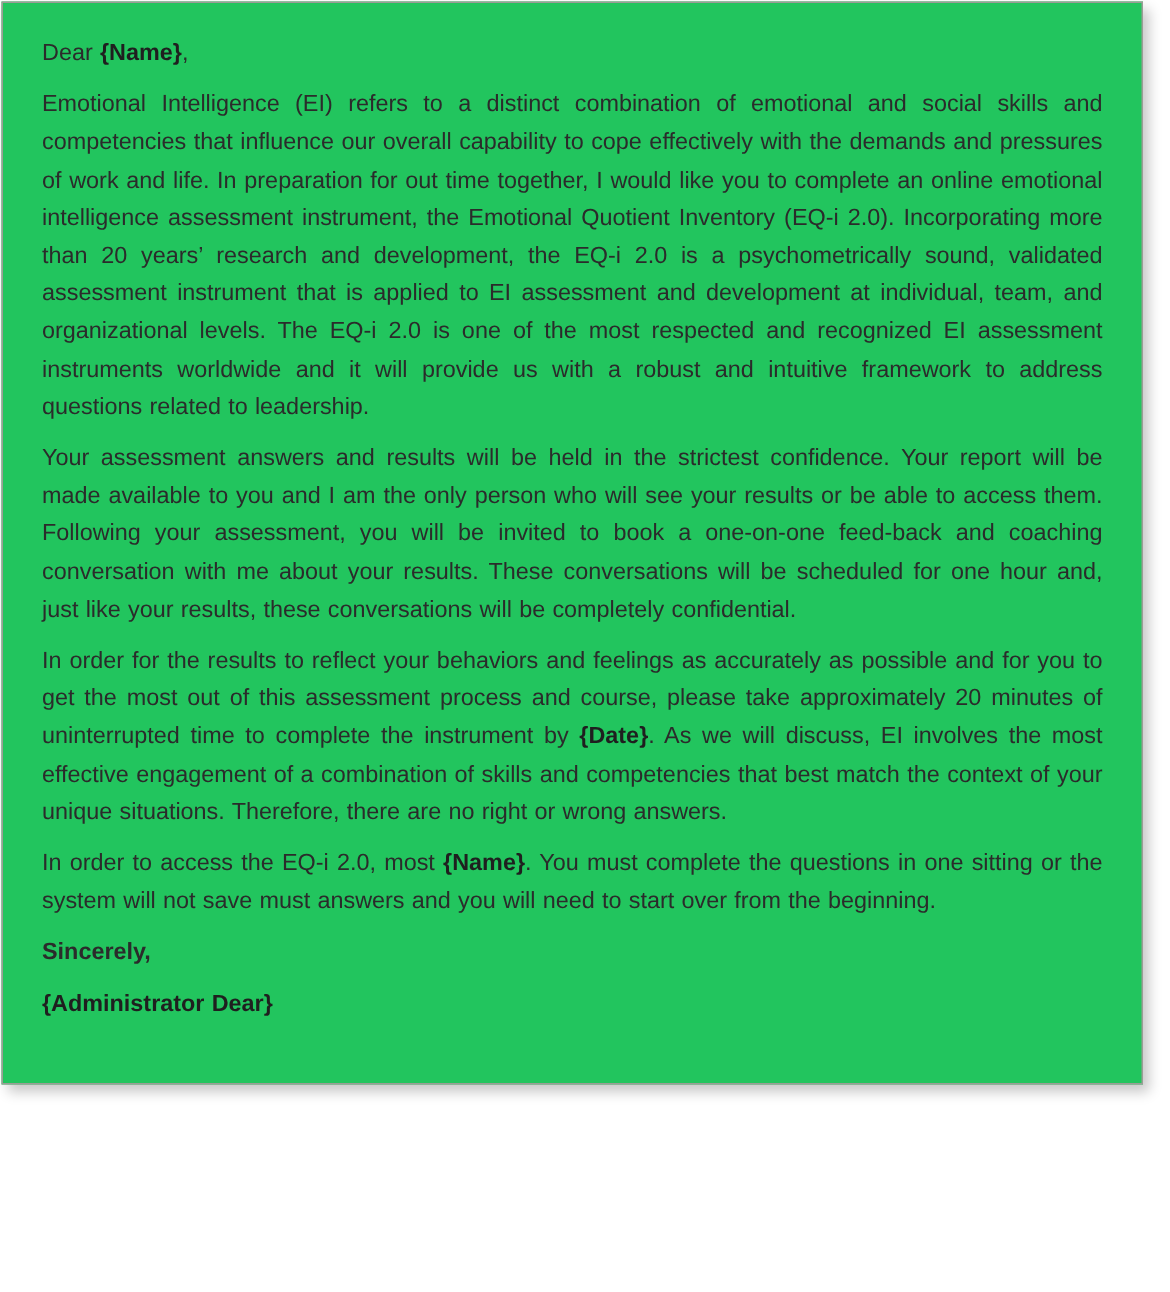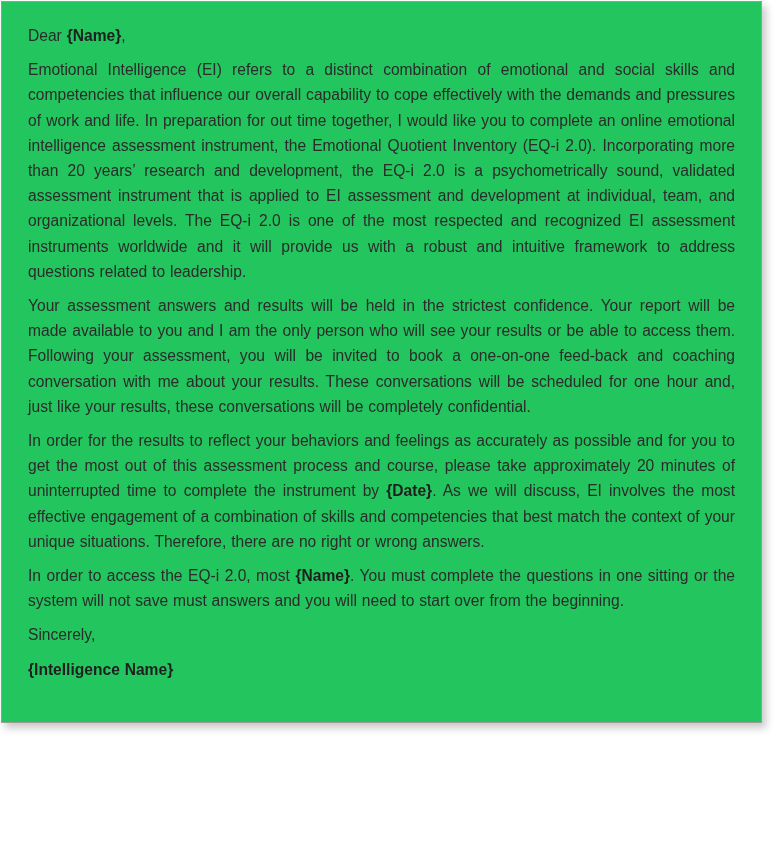--- a/index.html
+++ b/index.html
@@ -32,33 +32,33 @@
     .letter p {
       margin: 0 0 9px 0;
       text-align: justify;
       word-spacing: 0.5px;
     }
     .letter b {
       font-weight: bold;
       color: #1f1f1f;
     }
     .salutation { margin-bottom: 9px !important; }
-    .closing { margin-bottom: 9px !important; }
+    .closing { margin-bottom: 9px !important; font-weight: bold; }
   </style>
 </head>
 <body>
 
 <div class="letter">
   <p class="salutation"><span>Dear </span><b>{Name}</b><span>,</span></p>
 
   <p>Emotional Intelligence (EI) refers to a distinct combination of emotional and social skills and competencies that influence our overall capability to cope effectively with the demands and pressures of work and life. In preparation for out time together, I would like you to complete an online emotional intelligence assessment instrument, the Emotional Quotient Inventory (EQ-i 2.0). Incorporating more than 20 years’ research and development, the EQ-i 2.0 is a psychometrically sound, validated assessment instrument that is applied to EI assessment and development at individual, team, and organizational levels. The EQ-i 2.0 is one of the most respected and recognized EI assessment instruments worldwide and it will provide us with a robust and intuitive framework to address questions related to leadership.</p>
 
   <p>Your assessment answers and results will be held in the strictest confidence. Your report will be made available to you and I am the only person who will see your results or be able to access them. Following your assessment, you will be invited to book a one-on-one feed-back and coaching conversation with me about your results. These conversations will be scheduled for one hour and, just like your results, these conversations will be completely confidential.</p>
 
   <p><span>In order for the results to reflect your behaviors and feelings as accurately as possible and for you to get the most out of this assessment process and course, please take approximately 20 minutes of uninterrupted time to complete the instrument by </span><b>{Date}</b><span>. As we will discuss, EI involves the most effective engagement of a combination of skills and competencies that best match the context of your unique situations. Therefore, there are no right or wrong answers.</span></p>
 
   <p><span>In order to access the EQ-i 2.0, most </span><b>{Name}</b><span>. You must complete the questions in one sitting or the system will not save must answers and you will need to start over from the beginning.</span></p>
 
 
   <p class="closing">Sincerely,</p>
 
-  <p><b>{Intelligence Name}</b></p>
+  <p><b>{Administrator Dear}</b></p>
 </div>
 
 </body></html>

